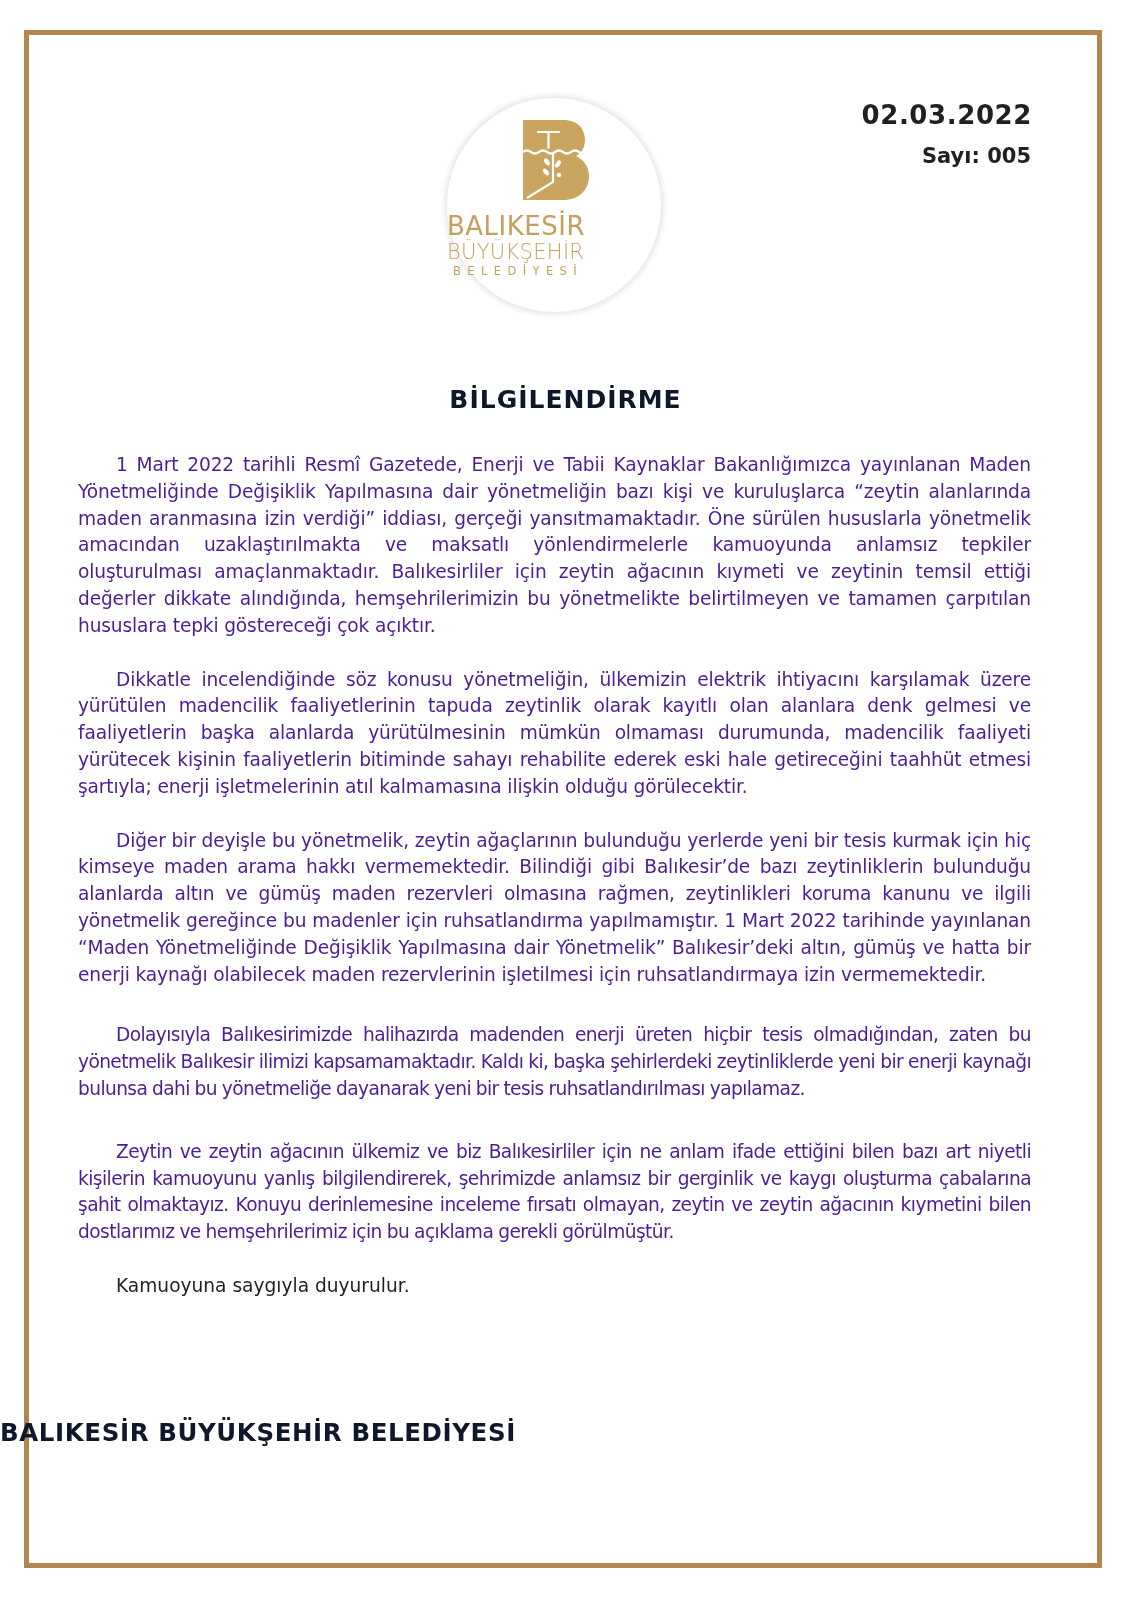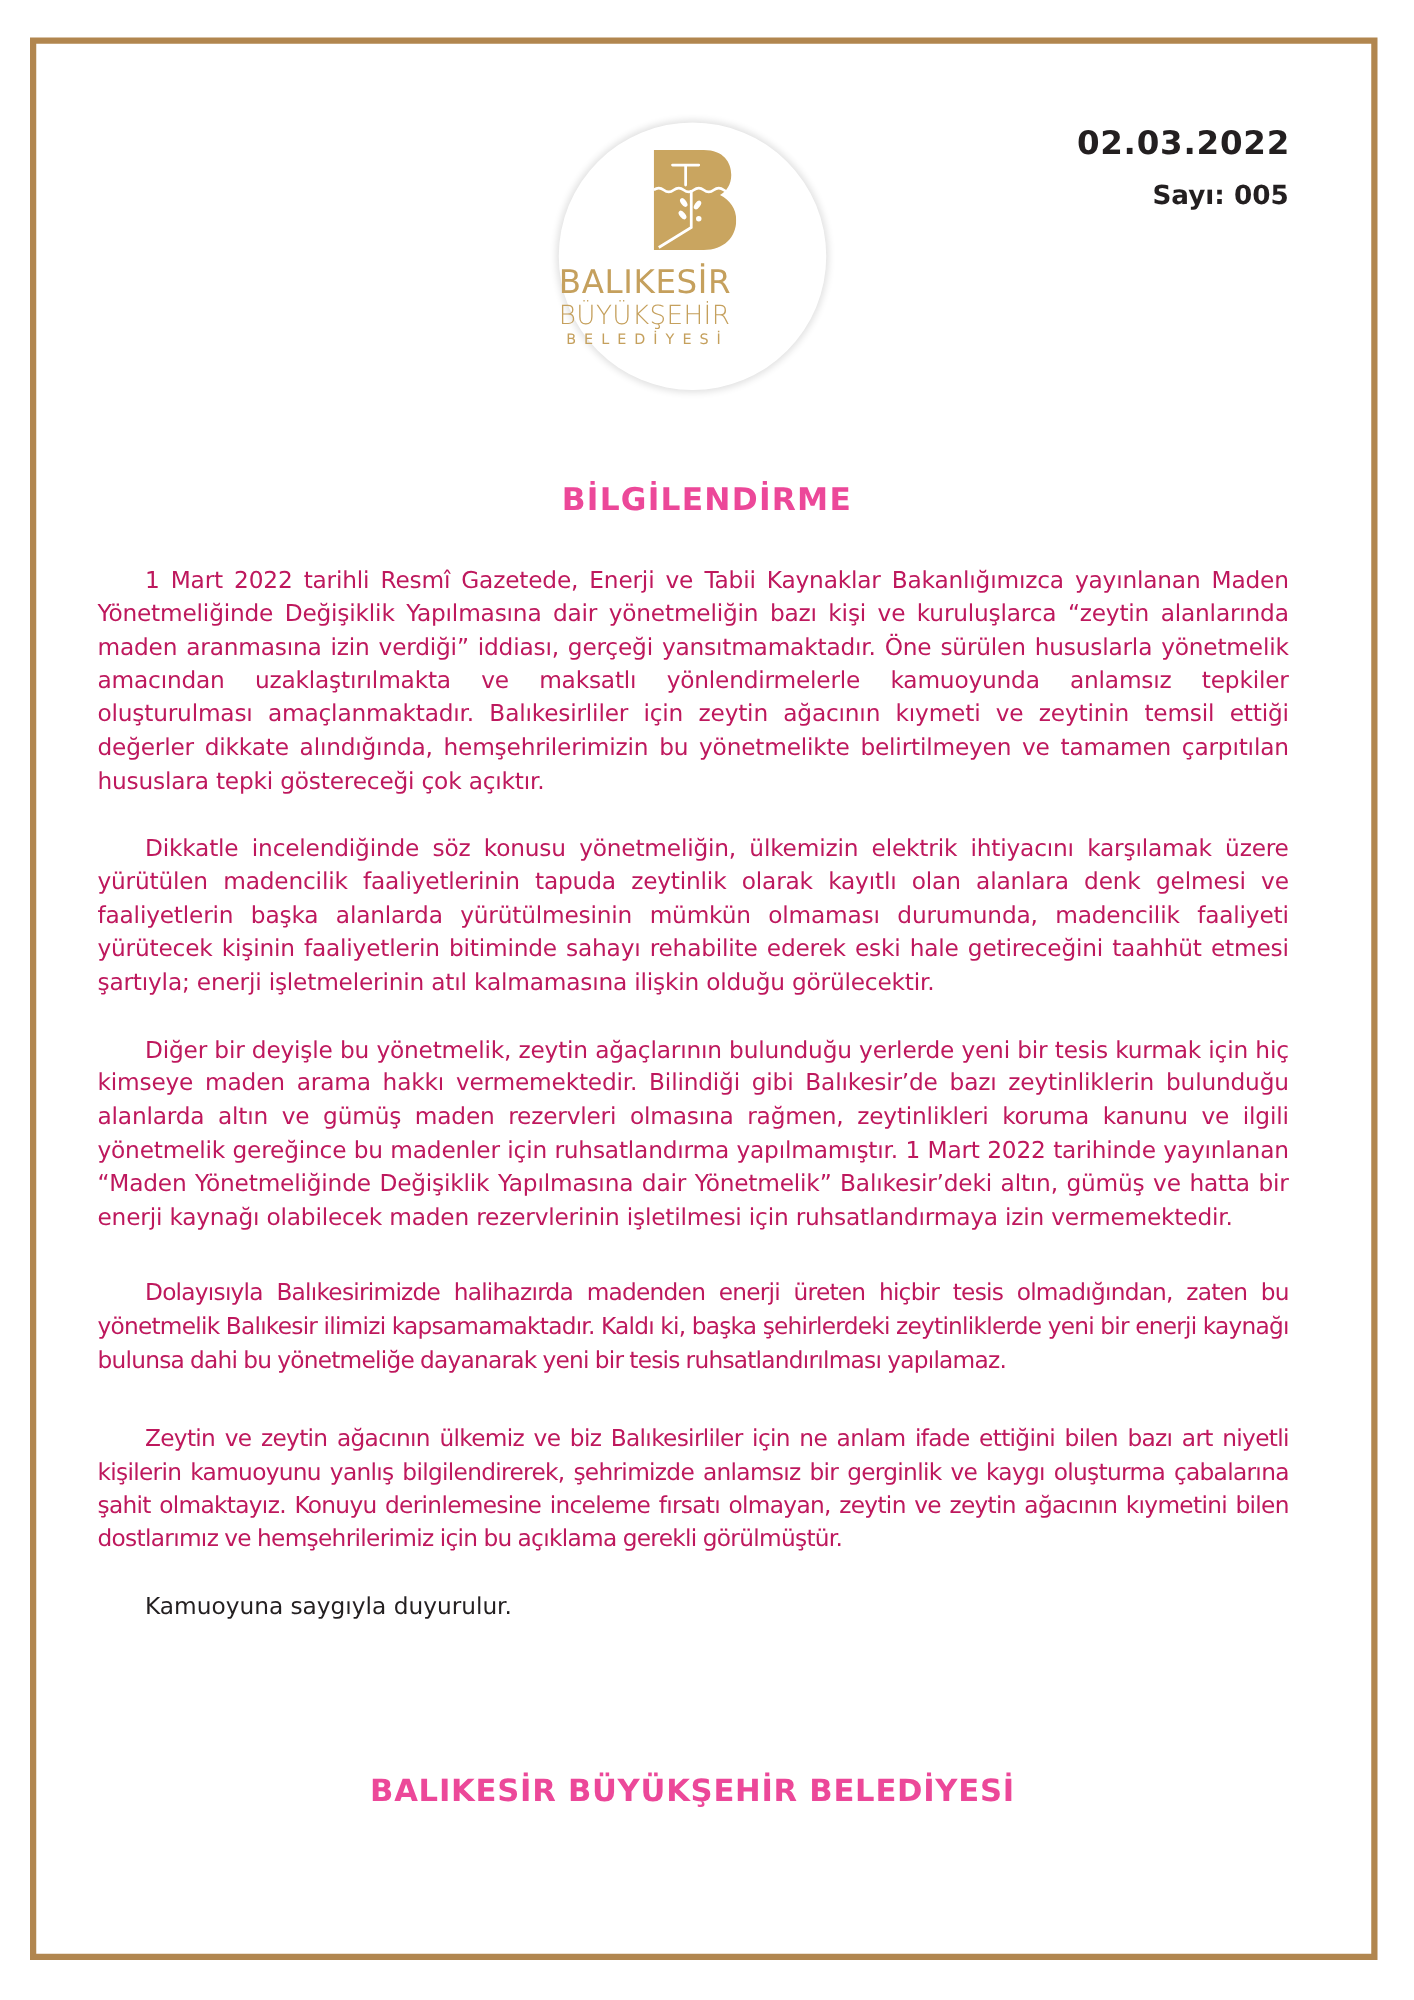--- a/index.html
+++ b/index.html
@@ -72,57 +72,56 @@
     }
     .title {
       position: absolute;
       left: 0;
       width: 1131px;
       top: 385px;
       text-align: center;
       font-size: 25px;
       font-weight: bold;
       letter-spacing: 1px;
-      color: #ec4899;
+      color: #0f172a;
     }
     .body {
       position: absolute;
       left: 78px;
       top: 452px;
       width: 953px;
     }
     .para {
       margin: 0 0 27px 0;
       font-size: 18.6px;
       line-height: 26.8px;
       text-align: justify;
       text-indent: 38px;
-      color: #be185d;
+      color: #4c1d95;
       letter-spacing: -0.15px;
     }
     .para.p5 { letter-spacing: -0.6px; word-spacing: -0.5px; margin-top: 34px; }
     .para.p6 { letter-spacing: -0.55px; word-spacing: -0.5px; margin-top: 36px; }
     .closing {
       font-size: 18.6px;
       line-height: 26.8px;
       text-indent: 38px;
       margin: 0;
       color: #231f20;
     }
     .signature {
       position: absolute;
       left: 0;
       width: 1108px;
       top: 1416px;
-      text-align: center;
       font-weight: bold;
       font-size: 24.5px;
       line-height: 34px;
       letter-spacing: 0.6px;
-      color: #ec4899;
+      color: #0f172a;
     }
   </style>
 </head>
 <body>
 
 <div class="frame"></div>
 
 <div class="logo-circle"></div>
 <svg class="logo-mark" viewBox="0 0 66 80">
   <path d="M0 0 H40 C56 0 62 10 62 20 C62 28 58 33 53 36 C61 40 66 47 66 56 C66 70 56 80 40 80 H0 Z" fill="#c9a560"></path>

